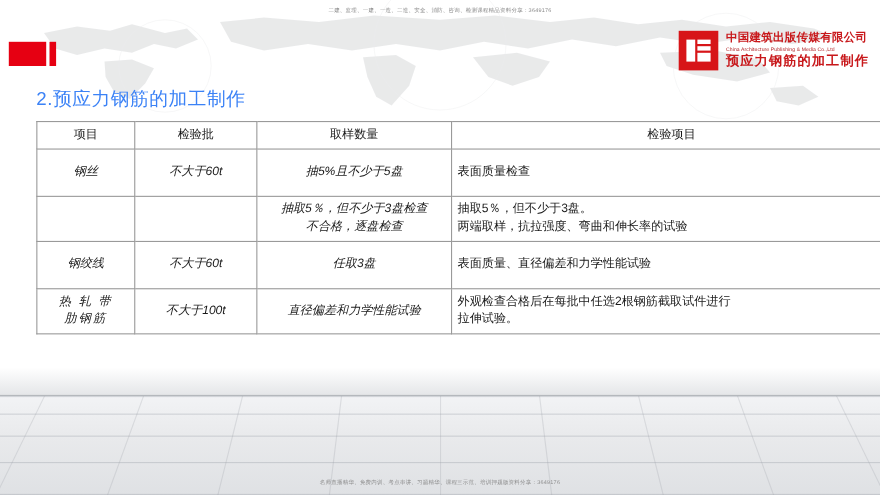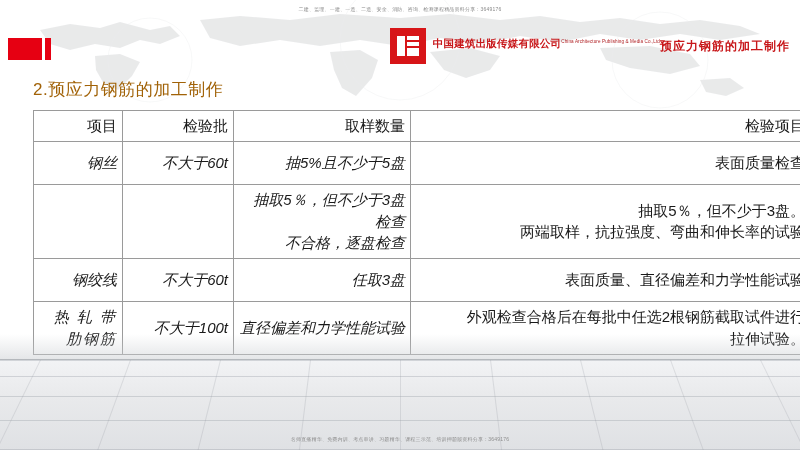--- a/index.html
+++ b/index.html
@@ -133,21 +133,21 @@
   }
   .pub-logo .glyph {
     position: absolute;
     left: 6px;
     top: 6px;
     width: 24px;
     height: 24px;
   }
   .pub-text {
     display: flex;
-    flex-direction: row;
+    flex-direction: column;
     justify-content: flex-end;
     line-height: 1.12;
   }
   .pub-cn {
     font-size: 10.5px;
     color: #c8181b;
     font-weight: bold;
     white-space: nowrap;
     letter-spacing: 0.2px;
   }
@@ -167,45 +167,44 @@
     margin-top: 2px;
     font-family: "DejaVu Serif", serif;
   }
 
   
   .slide-title {
     position: absolute;
     left: 33px;
     top: 78px;
     font-size: 17px;
-    color: #a16207;
+    color: #3b82f6;
     letter-spacing: 0.5px;
     white-space: nowrap;
   }
 
   
   .tbl-wrap {
     position: absolute;
     left: 33px;
     top: 110px;
     width: 733px;
   }
   table.spec {
     border-collapse: collapse;
     width: 733px;
     table-layout: fixed;
   }
   table.spec td {
     border: 1px solid #9a9a9a;
-    font-size: 15px;
+    font-size: 11px;
     color: #1a1a1a;
     padding: 4px 5px;
     vertical-align: middle;
     line-height: 1.45;
-    text-align: right;
   }
   .c-center { text-align: center; font-style: italic; }
   .c-left { text-align: left; }
   .row-head td {
     text-align: center;
     font-size: 11.5px;
     padding-top: 7px;
     padding-bottom: 7px;
   }
   .h-item { width: 78px; }

